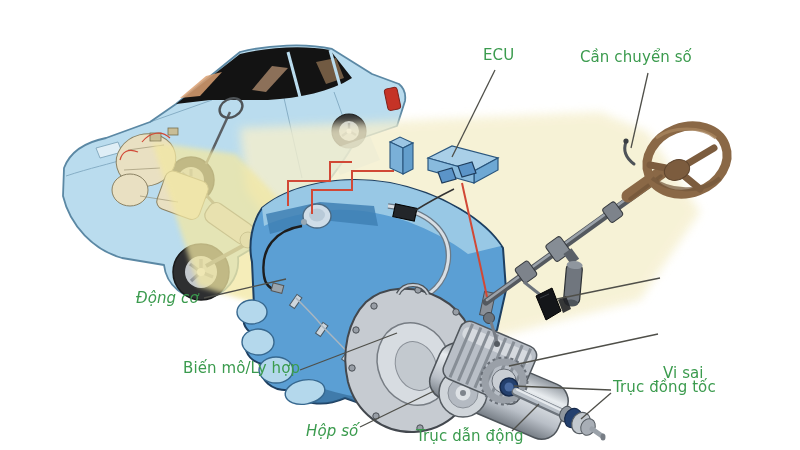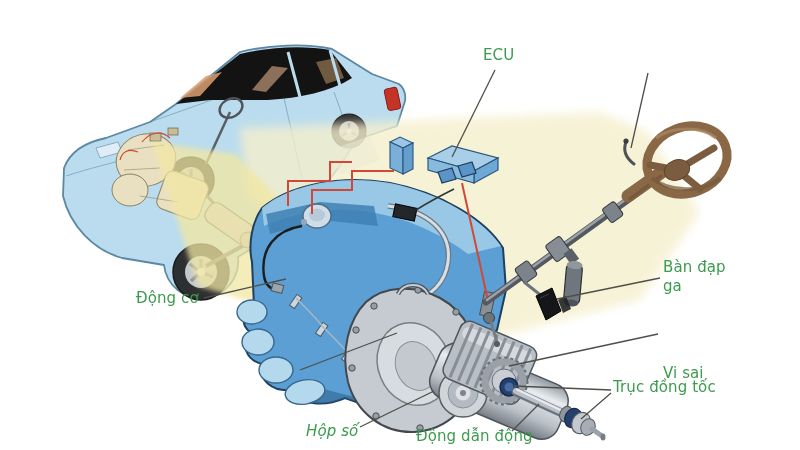--- a/index.html
+++ b/index.html
@@ -323,20 +323,21 @@
     <line class="leader" x1="360" y1="427" x2="434" y2="391"></line>
     <line class="leader" x1="512" y1="431" x2="539" y2="404"></line>
     <line class="leader" x1="658" y1="334" x2="509" y2="366"></line>
     <line class="leader" x1="611" y1="390" x2="514" y2="386"></line>
     <line class="leader" x1="611" y1="393" x2="581" y2="419"></line>
     <line class="leader" x1="660" y1="278" x2="557" y2="299"></line>
   </g>
 </svg>
 
   <div class="lbl" style="left:483px;top:46px;">ECU</div>
-  <div class="lbl" style="left:136px;top:289px;">Động cơ</div>
+  <div class="lbl" style="left:580px;top:48px;">Cần chuyển số</div>
+  <div class="lbl" style="left:136px;top:289px;font-style:italic;">Động cơ</div>
+  <div class="lbl" style="left:183px;top:359px;">Biến mô/Ly hợp</div>
   <div class="lbl" style="left:306px;top:422px;font-style:italic;">Hộp số</div>
-  <div class="lbl" style="left:416px;top:427px;">Động dẫn động</div>
+  <div class="lbl" style="left:416px;top:427px;">Trục dẫn động</div>
   <div class="lbl" style="left:663px;top:324px;margin-top:40px;">Vi sai</div>
   <div class="lbl" style="left:613px;top:378px;">Trục đồng tốc</div>
-  <div class="lbl wrap" style="left:663px;top:258px;">Bàn đạp ga</div>
 
 </div>
 
 </body></html>

